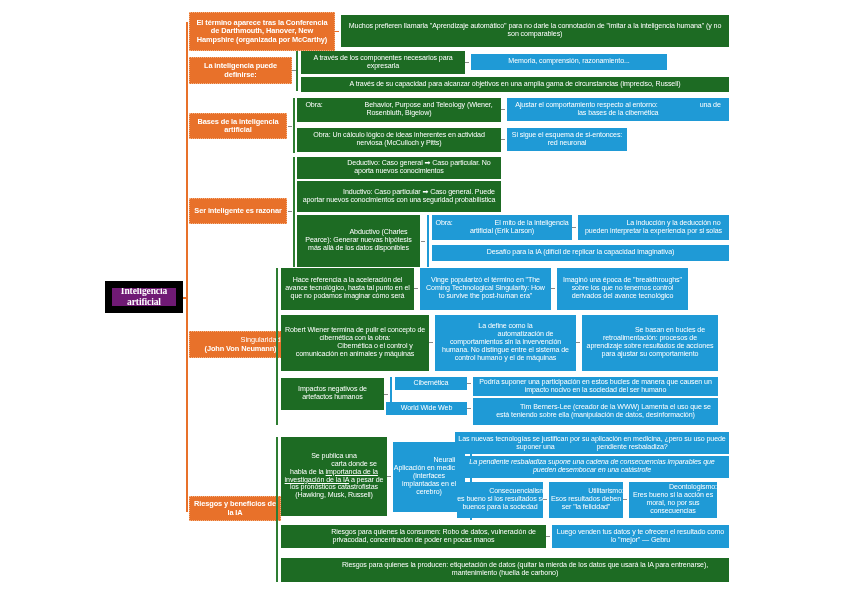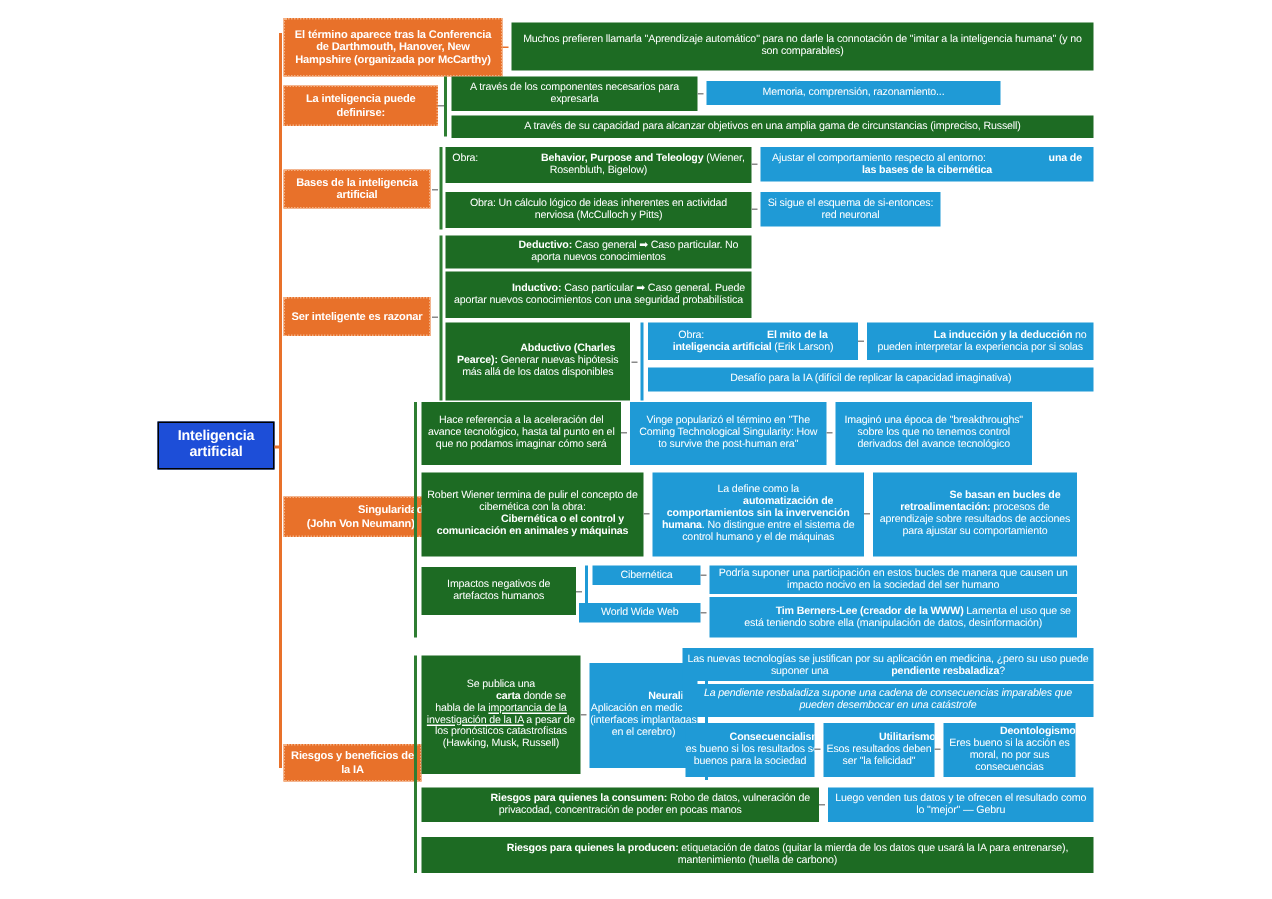--- a/index.html
+++ b/index.html
@@ -16,38 +16,38 @@
     box-sizing:border-box;
     display:flex;align-items:center;justify-content:center;
     text-align:center;
     color:#ffffff;
     line-height:1.12;
     padding:2px 3px;
     overflow:hidden;
     letter-spacing:-0.1px;
   }
   .root{
-    background:#1d4ed8;
-    border:1px solid #000000;
-    font-size:9.5px;font-weight:700;
+    background:#701a75;
+    border:7px solid #000000;
+    font-size:9.5px;font-weight:700;font-family:Liberation Serif, serif;
   }
   .orange{
     background:#e8712a;
     border:1px dotted #f4b183;
     font-size:7.4px;font-weight:700;
   }
   .green{
     background:#1d6b23;
     font-size:7.1px;font-weight:400;
   }
   .blue{
     background:#1f9ad6;
     font-size:7.1px;font-weight:400;
   }
-  .node b{font-weight:700;padding-left:40px;}
+  .node b{font-weight:400;padding-left:40px;}
   .node u{text-decoration:underline;}
 
   
   .lineH{position:absolute;height:1px;background:#9a9a9a;}
   .trunk{position:absolute;width:2px;background:#e8712a;}
   .brk-green{position:absolute;width:2px;background:#2e7d32;}
   .brk-blue{position:absolute;width:2px;background:#1f9ad6;}
   .dash{position:absolute;height:1px;width:4px;background:#8a8a8a;}
   .dash-o{position:absolute;height:1px;width:4px;background:#e8712a;}
 </style>

